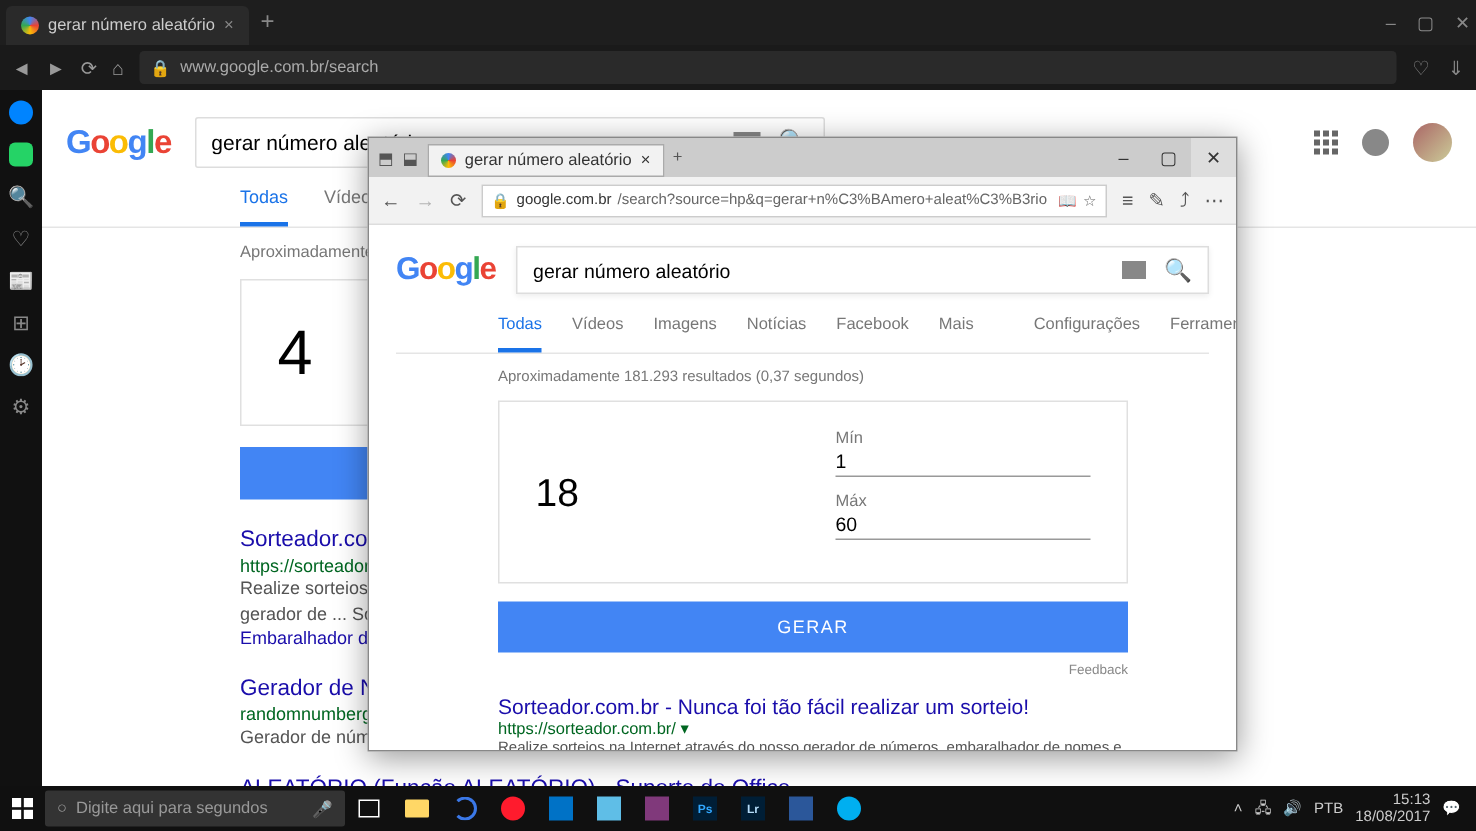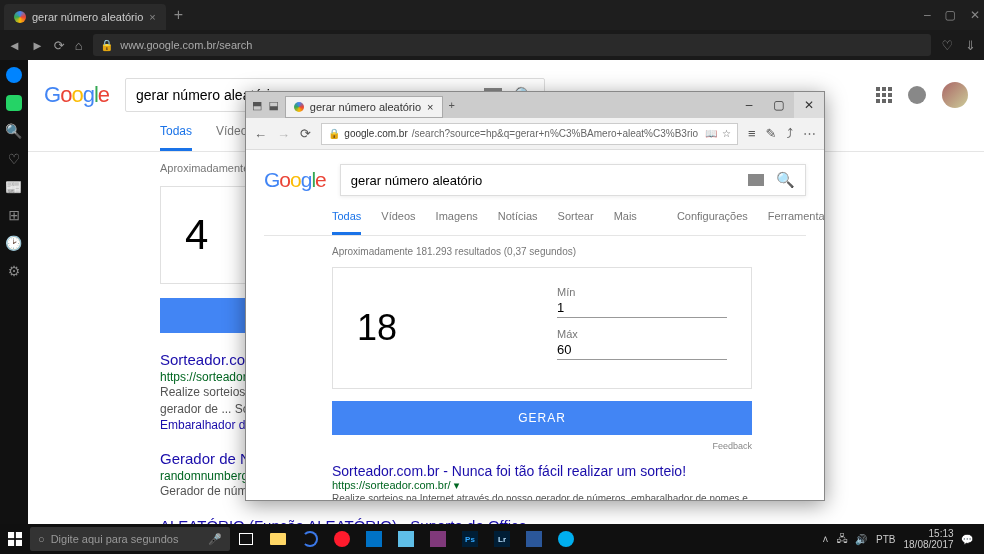--- a/index.html
+++ b/index.html
@@ -19,21 +19,21 @@
 
 .opera-sidebar { position: absolute; left: 0; top: 60px; width: 28px; bottom: 30px; background: #111; display: flex; flex-direction: column; padding: 6px 0; gap: 10px; align-items: center; }
 .opera-sidebar .sb-icon { width: 18px; height: 18px; display: flex; align-items: center; justify-content: center; color: #888; font-size: 14px; }
 .sb-messenger { width: 16px; height: 16px; background: #0084ff; border-radius: 50%; }
 .sb-whatsapp { width: 16px; height: 16px; background: #25d366; border-radius: 4px; }
 
 .content-area { position: absolute; left: 28px; top: 60px; right: 0; bottom: 30px; background: #fff; overflow: hidden; }
 
 
 .google-header { display: flex; align-items: center; padding: 18px 16px 0 16px; gap: 16px; }
-.google-logo { font-size: 22px; font-weight: 400; letter-spacing: -1px; }
+.google-logo { font-size: 22px; font-weight: 700; letter-spacing: -1px; }
 .google-logo span:nth-child(1){color:#4285f4}.google-logo span:nth-child(2){color:#ea4335}.google-logo span:nth-child(3){color:#fbbc05}.google-logo span:nth-child(4){color:#4285f4}.google-logo span:nth-child(5){color:#34a853}.google-logo span:nth-child(6){color:#ea4335}
 .google-searchbox { flex: 0 0 420px; height: 34px; border: 1px solid #ddd; border-radius: 2px; display: flex; align-items: center; padding: 0 10px; font-size: 13px; color: #333; }
 .google-searchbox input { border: none; flex: 1; outline: none; font-size: 14px; }
 .google-searchbox .kb-icon { width: 18px; height: 14px; background: #888; margin-right: 12px; }
 .google-searchbox .search-icon { color: #4285f4; font-size: 16px; }
 .google-header-right { margin-left: auto; display: flex; align-items: center; gap: 16px; }
 .apps-icon { width: 16px; height: 16px; display: grid; grid-template-columns: repeat(3,1fr); gap: 2px; }
 .apps-icon span { background: #666; width: 4px; height: 4px; }
 .bell-circle { width: 18px; height: 18px; background: #888; border-radius: 50%; }
 .avatar { width: 26px; height: 26px; border-radius: 50%; background: linear-gradient(135deg, #a66, #cc9); }
@@ -71,21 +71,21 @@
 .edge-content .google-logo { font-size: 21px; display: inline-block; }
 .edge-content .search-row { display: flex; align-items: center; gap: 14px; }
 .edge-content .searchbox2 { flex: 1; height: 32px; border: 1px solid #ddd; display: flex; align-items: center; padding: 0 10px; box-shadow: 0 1px 4px rgba(0,0,0,0.08); }
 .edge-content .searchbox2 input { border: none; flex: 1; outline: none; font-size: 13px; }
 .edge-content .tabs2 { display: flex; gap: 20px; padding: 14px 0 0 68px; font-size: 11px; border-bottom: 1px solid #e5e5e5; }
 .edge-content .tabs2 .tab { padding-bottom: 10px; color: #777; }
 .edge-content .tabs2 .tab.active { color: #1a73e8; border-bottom: 3px solid #1a73e8; }
 .edge-content .stats2 { padding: 10px 0 10px 68px; font-size: 10px; color: #777; }
 
 .rng-card2 { margin-left: 68px; width: 420px; border: 1px solid #e0e0e0; padding: 18px 24px; display: flex; align-items: center; }
-.rng-card2 .num { font-size: 36px; font-weight: 300; flex: 1; }
+.rng-card2 .num { font-size: 26px; font-weight: 300; flex: 1; }
 .rng-inputs { width: 170px; }
 .rng-inputs .label { font-size: 11px; color: #777; }
 .rng-inputs .val { font-size: 13px; border-bottom: 1px solid #999; padding: 2px 0; margin-bottom: 10px; }
 .rng-gen2 { margin: 12px 0 4px 68px; width: 420px; background: #4285f4; color: #fff; text-align: center; padding: 10px; font-size: 12px; letter-spacing: 1px; }
 .feedback { margin-left: 68px; width: 420px; text-align: right; font-size: 9px; color: #888; padding: 2px 0; }
 
 .edge-result { margin: 10px 0 0 68px; width: 440px; }
 .edge-result .title { color: #1a0dab; font-size: 14px; }
 .edge-result .url { color: #006621; font-size: 11px; }
 .edge-result .desc { color: #545454; font-size: 10px; line-height: 1.4; }
@@ -257,21 +257,21 @@
         <input value="gerar número aleatório" style="">
         <span class="kb-icon" style="width:16px;height:12px;background:#888;margin-right:12px"></span>
         <span style="color:#4285f4;font-size:15px">🔍</span>
       </div>
     </div>
     <div class="tabs2">
       <div class="tab active">Todas</div>
       <div class="tab">Vídeos</div>
       <div class="tab">Imagens</div>
       <div class="tab">Notícias</div>
-      <div class="tab">Sortear</div>
+      <div class="tab">Facebook</div>
       <div class="tab">Mais</div>
       <div class="tab" style="margin-left:20px">Configurações</div>
       <div class="tab">Ferramentas</div>
     </div>
     <div class="stats2">Aproximadamente 181.293 resultados (0,37 segundos)</div>
 
     <div class="rng-card2">
       <div class="num">18</div>
       <div class="rng-inputs">
         <div class="label">Mín</div>

